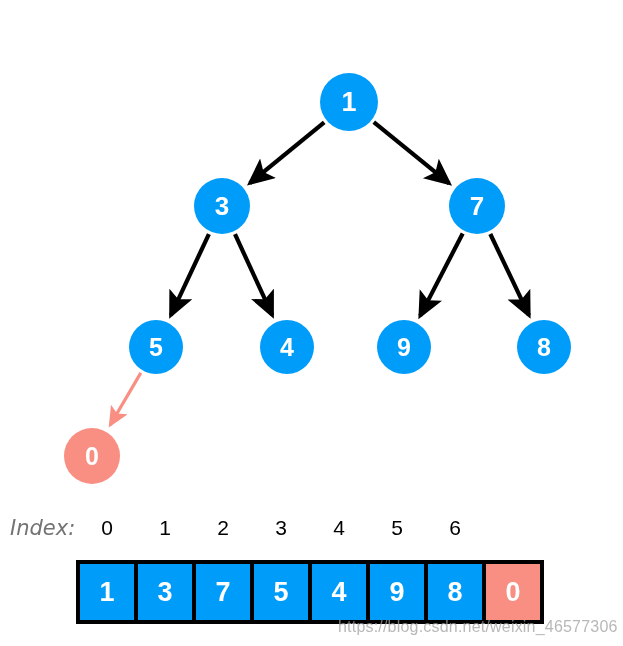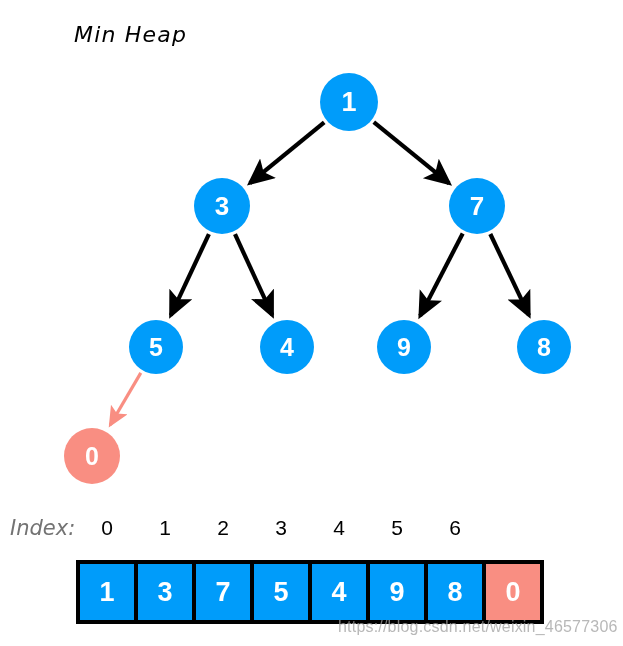--- a/index.html
+++ b/index.html
@@ -115,21 +115,20 @@
     color: rgba(160,160,160,0.75);
     white-space: nowrap;
     letter-spacing: 0.2px;
   }
 </style>
 </head>
 <body>
 
 <div id="canvas">
 
-  <div class="title">Min Heap</div>
 
   <svg class="edges" viewBox="0 0 623 646" width="623" height="646" xmlns="http://www.w3.org/2000/svg">
     <defs>
       <marker id="arrow-black" markerWidth="7" markerHeight="7" refX="5.6" refY="3" orient="auto" markerUnits="strokeWidth">
         <path d="M0,0 L6.5,3 L0,6 L1.4,3 Z" fill="#000000"></path>
       </marker>
       <marker id="arrow-salmon" markerWidth="7" markerHeight="7" refX="5.6" refY="3" orient="auto" markerUnits="strokeWidth">
         <path d="M0,0 L6.5,3 L0,6 L1.4,3 Z" fill="#f98e82"></path>
       </marker>
     </defs>

